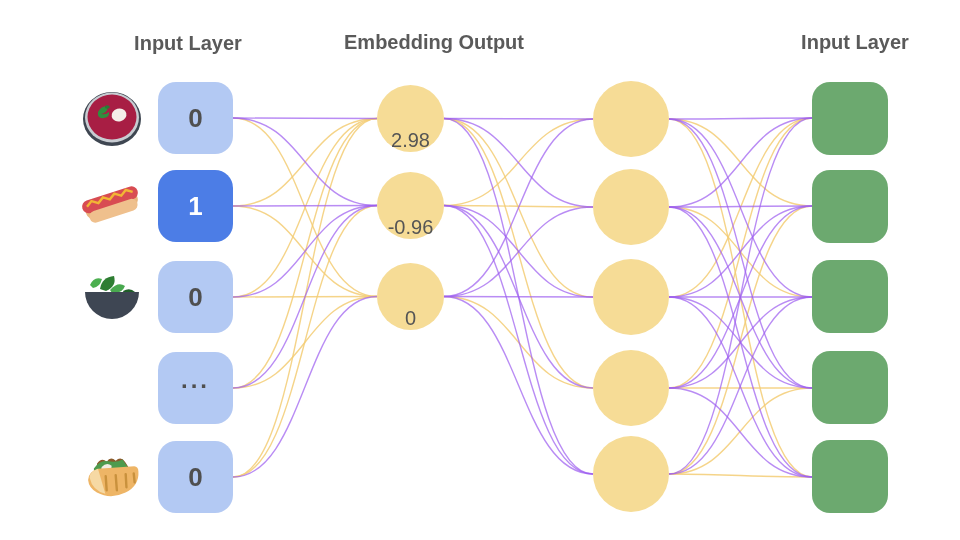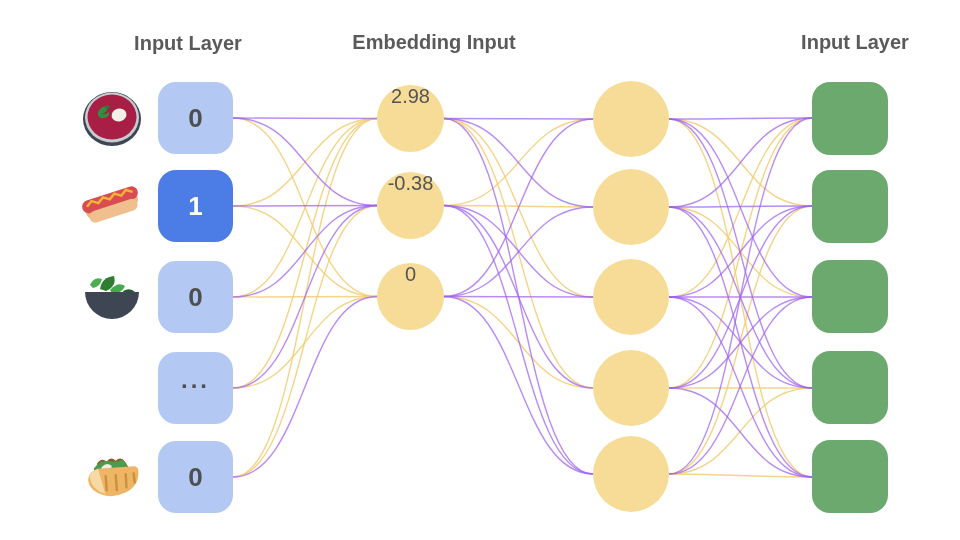--- a/index.html
+++ b/index.html
@@ -19,21 +19,21 @@
   .layer-title{position:absolute;transform:translateX(-50%);font-size:20px;font-weight:700;
     color:var(--header-text);white-space:nowrap;}
   .icon{position:absolute;width:64px;height:64px;}
   .icon svg{width:100%;height:100%;display:block;}
   .in-node{position:absolute;left:158px;width:75px;height:72px;border-radius:18px;
     background:var(--input-box);display:flex;align-items:center;justify-content:center;
     font-size:26px;font-weight:700;color:var(--value-text);}
   .in-node.active{background:var(--input-box-active);color:#ffffff;}
   .in-node .dots{letter-spacing:3px;font-size:24px;transform:translateY(-30%);}
   .emb-node{position:absolute;left:377px;width:67px;height:67px;border-radius:50%;
-    background:var(--node-yellow);display:flex;align-items:flex-start;justify-content:center;
+    background:var(--node-yellow);display:flex;align-items:flex-end;justify-content:center;
     font-size:20px;font-weight:400;color:#555555;}
   .hid-node{position:absolute;left:593px;width:76px;height:76px;border-radius:50%;
     background:var(--node-yellow);}
   .out-node{position:absolute;left:812px;width:76px;height:73px;border-radius:18px;
     background:var(--output-green);}
 </style>
 </head>
 <body>
 
 <div class="canvas">
@@ -90,21 +90,21 @@
       <path d="M 669 297 C 740.5 297, 740.5 388, 812 388" fill="none" stroke="#9e5ff0" stroke-width="1.4" opacity="0.72"></path>
       <path d="M 669 297 C 740.5 297, 740.5 477, 812 477" fill="none" stroke="#9e5ff0" stroke-width="1.4" opacity="0.72"></path>
       <path d="M 669 388 C 740.5 388, 740.5 206, 812 206" fill="none" stroke="#9e5ff0" stroke-width="1.4" opacity="0.72"></path>
       <path d="M 669 388 C 740.5 388, 740.5 297, 812 297" fill="none" stroke="#9e5ff0" stroke-width="1.4" opacity="0.72"></path>
       <path d="M 669 388 C 740.5 388, 740.5 477, 812 477" fill="none" stroke="#9e5ff0" stroke-width="1.4" opacity="0.72"></path>
       <path d="M 669 474 C 740.5 474, 740.5 118, 812 118" fill="none" stroke="#9e5ff0" stroke-width="1.4" opacity="0.72"></path>
       <path d="M 669 474 C 740.5 474, 740.5 297, 812 297" fill="none" stroke="#9e5ff0" stroke-width="1.4" opacity="0.72"></path>
     </svg>
 
   <div class="layer-title" style="left:188px;top:32px">Input Layer</div>
-  <div class="layer-title" style="left:434px;top:31px">Embedding Input</div>
+  <div class="layer-title" style="left:434px;top:31px">Embedding Output</div>
   <div class="layer-title" style="left:855px;top:31px">Input Layer</div>
 
   <div class="icon" style="left:80px;top:86px">
     <svg viewBox="0 0 64 64">
       <ellipse cx="32" cy="33" rx="29" ry="27" fill="#3e4651"></ellipse>
       <ellipse cx="32" cy="31.5" rx="27" ry="25" fill="#c8ccd2"></ellipse>
       <ellipse cx="32" cy="31" rx="24.5" ry="22.5" fill="#a81e44"></ellipse>
       <ellipse cx="39" cy="29" rx="7.5" ry="6.5" fill="#f4efe9" transform="rotate(-15 39 29)"></ellipse>
       <path d="M18 26 q4 -7 10 -5 q-1 6 -7 7 q5 1 8 -2 q1 5 -5 6 q-7 1 -6 -6z" fill="#2f8f3e"></path>
       <path d="M25 20 q3 -2 5 1 q-2 3 -5 1z" fill="#2b7a36"></path>
@@ -160,21 +160,21 @@
     <span class="dots">...</span>
   </div>
   <div class="in-node" style="top:441px">
     <span>0</span>
   </div>
 
   <div class="emb-node" style="top:85px">
     <span>2.98</span>
   </div>
   <div class="emb-node" style="top:172px">
-    <span>-0.38</span>
+    <span>-0.96</span>
   </div>
   <div class="emb-node" style="top:263px">
     <span>0</span>
   </div>
 
   <div class="hid-node" style="top:81px"></div>
   <div class="hid-node" style="top:169px"></div>
   <div class="hid-node" style="top:259px"></div>
   <div class="hid-node" style="top:350px"></div>
   <div class="hid-node" style="top:436px"></div>

